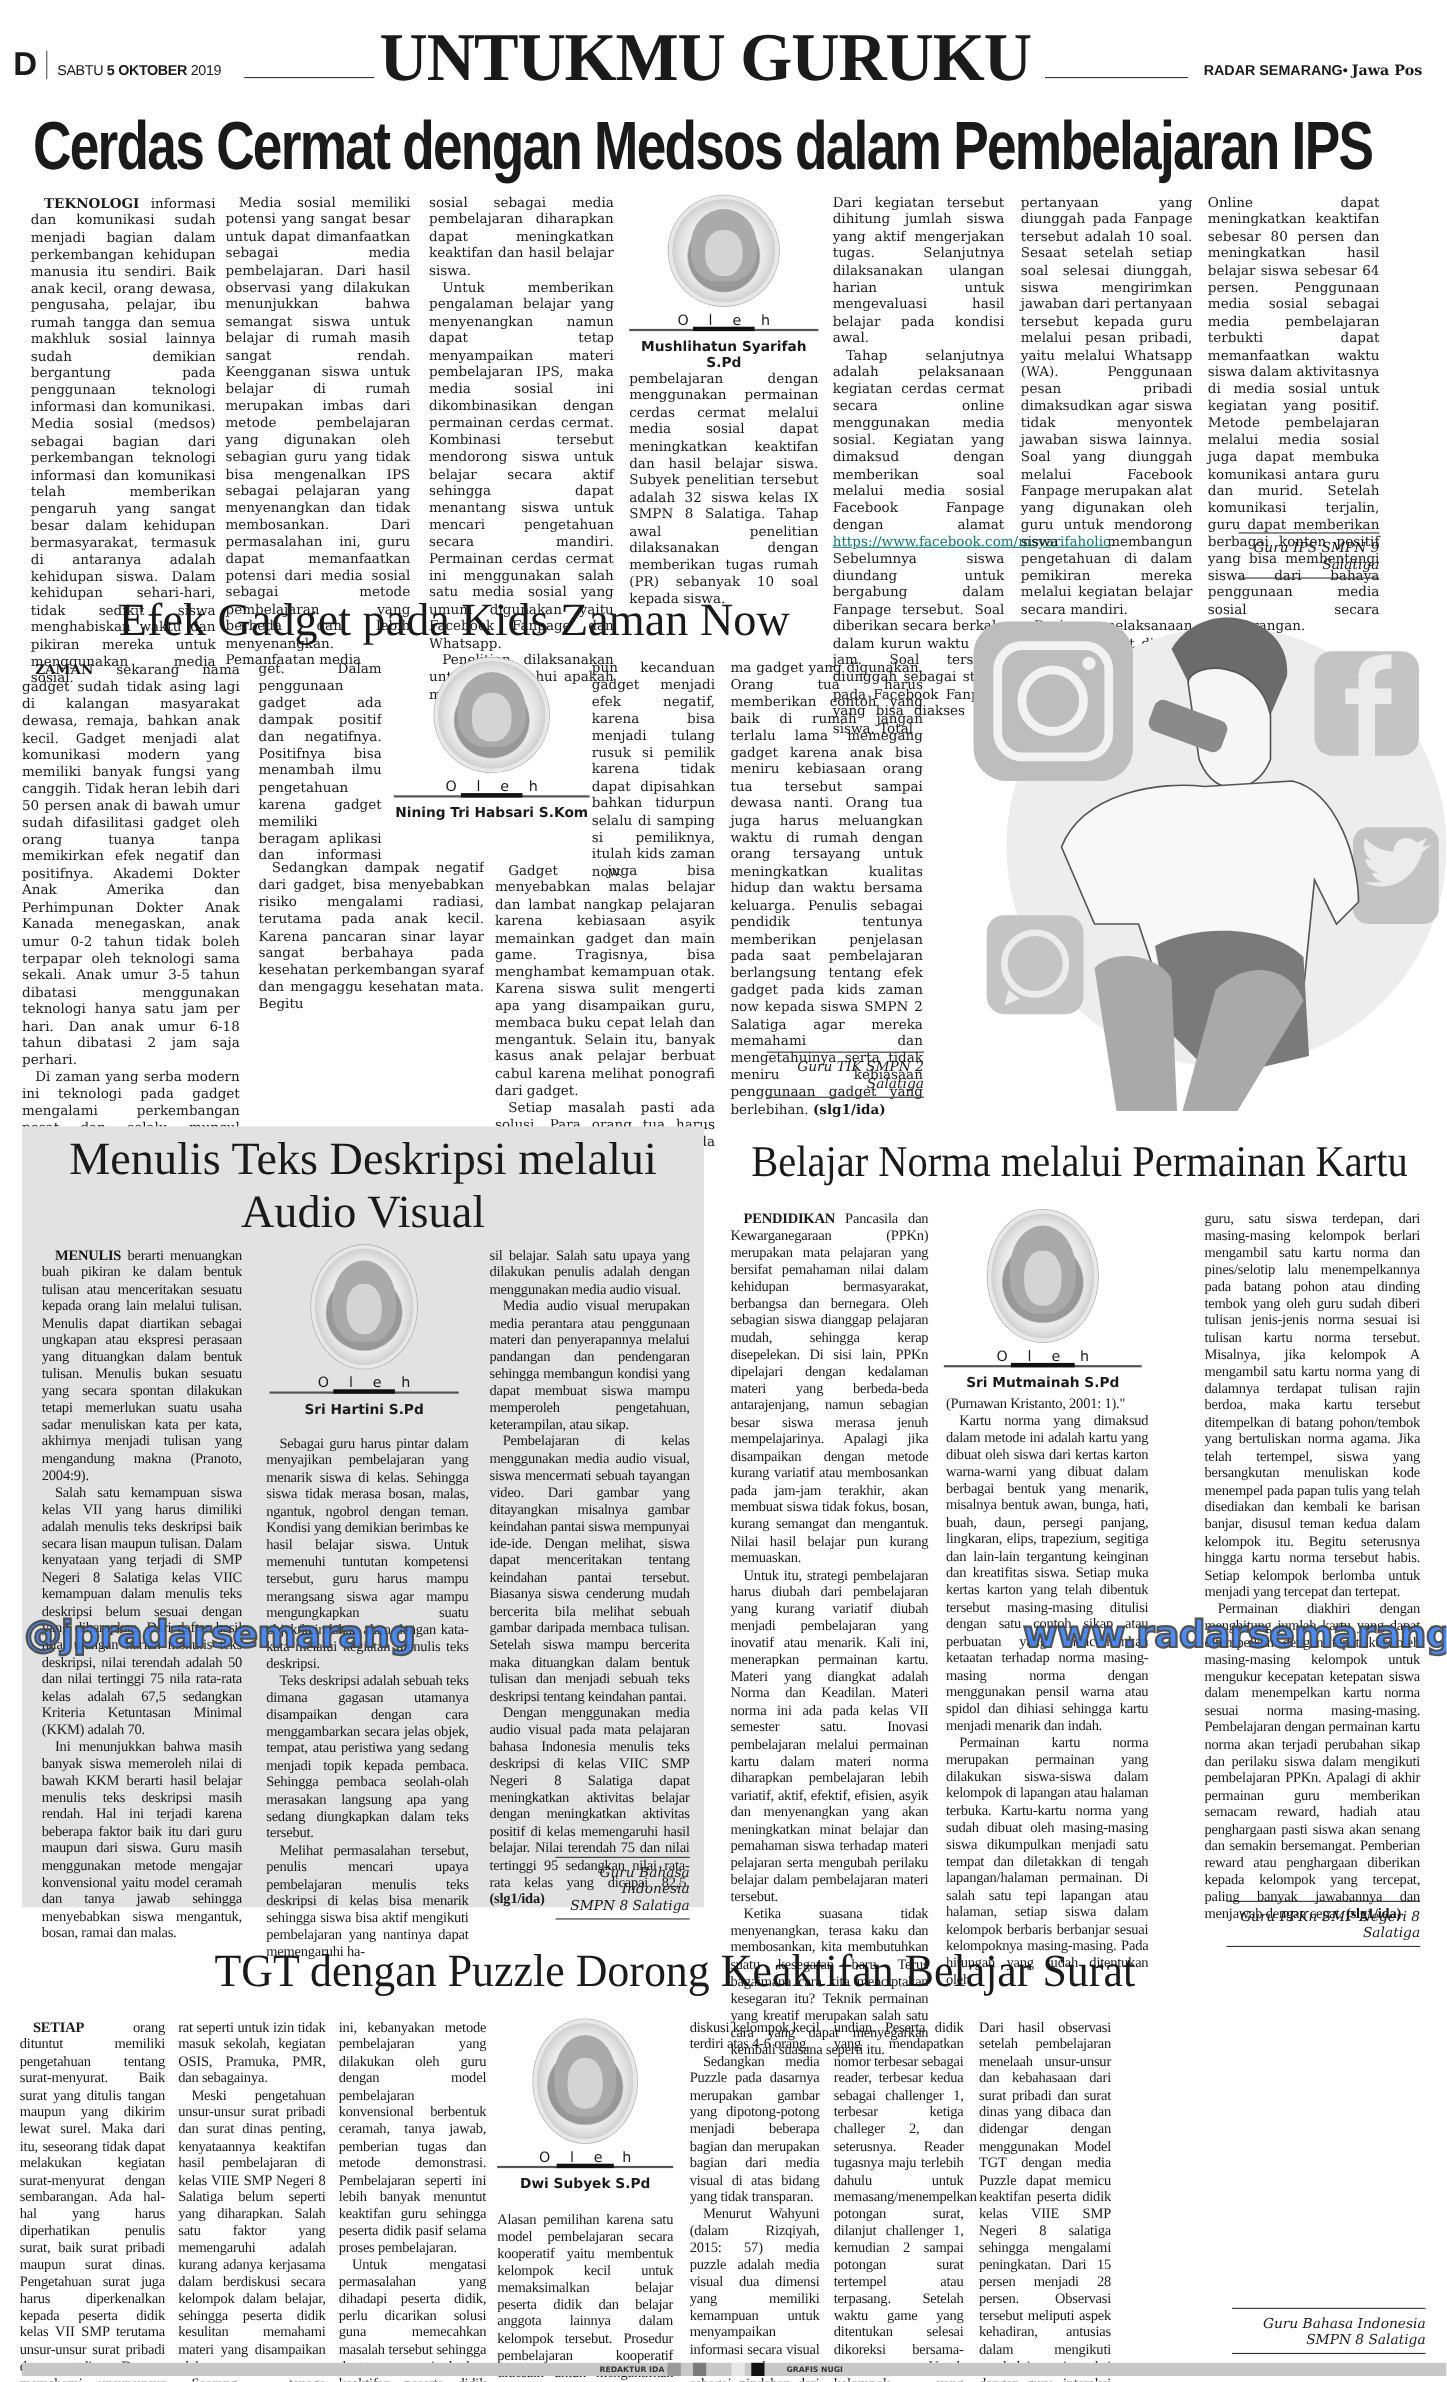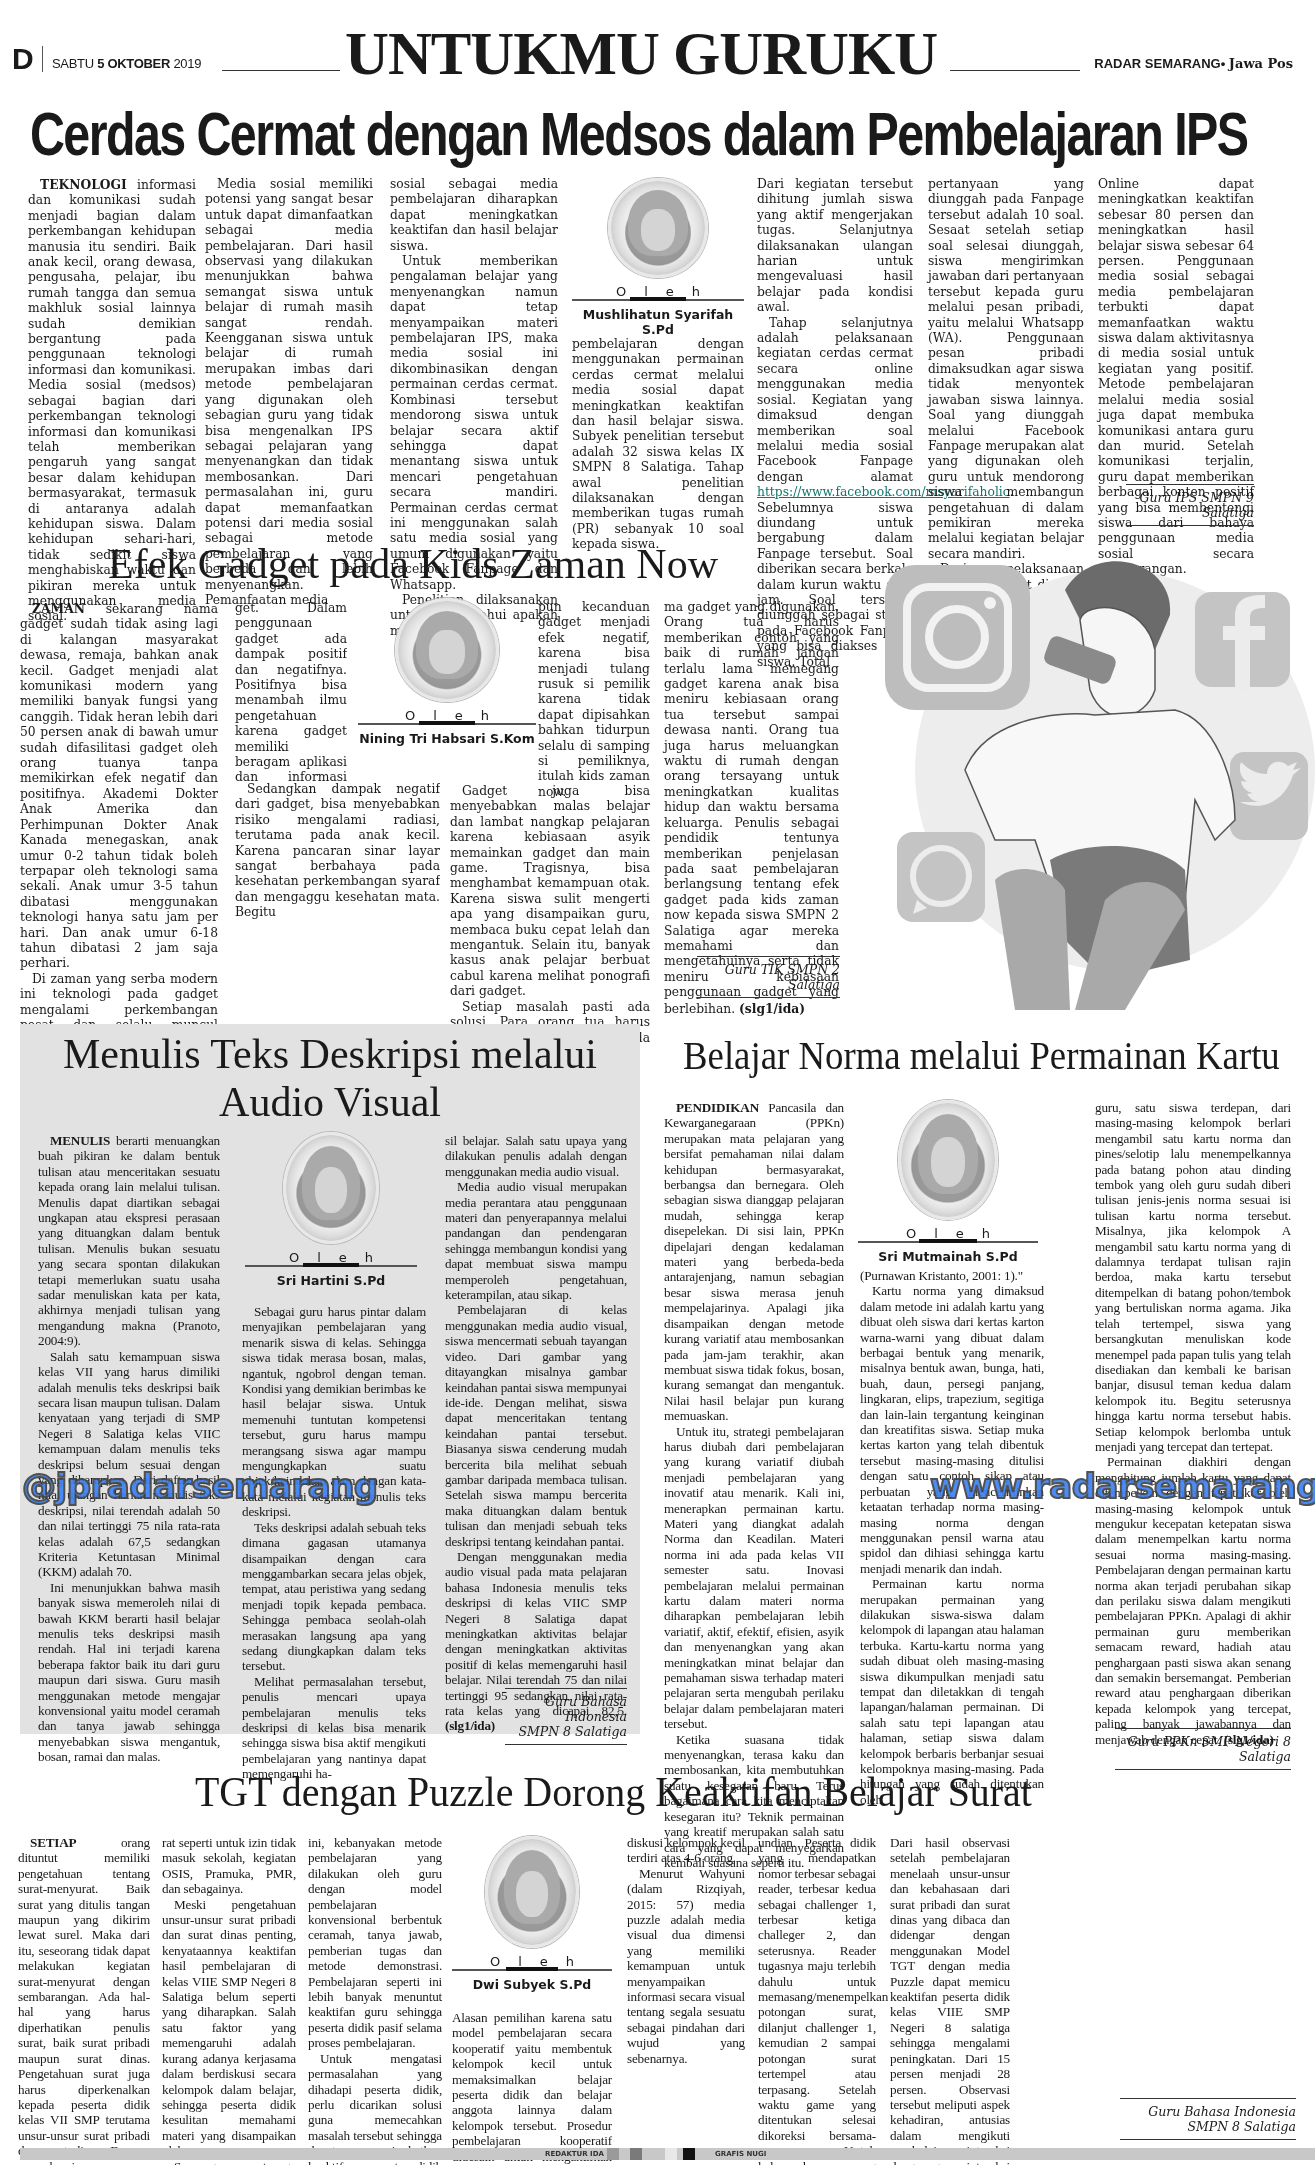--- a/index.html
+++ b/index.html
@@ -243,20 +243,21 @@
     </div>
   <div class="oleh">Oleh</div>
   <div class="oleh-rule"></div>
   <div class="author-name">Dwi Subyek S.Pd</div>
 </div>
 <div class="col cond" style="left:452px;top:2010px;width:160px;">
   <p style="text-indent:0">Alasan pemilihan karena satu model pembelajaran secara kooperatif yaitu membentuk kelompok kecil untuk memaksimalkan belajar peserta didik dan belajar anggota lainnya dalam kelompok tersebut. Prosedur pembelajaran kooperatif didesain untuk mengaktifkan peserta didik melalui</p>
 </div>
 <div class="col cond" style="left:627px;top:1835px;width:118px;">
   <p style="text-indent:0">diskusi kelompok kecil terdiri atas 4-6 orang.</p>
+  <p>Sedangkan media Puzzle pada dasarnya merupakan gambar yang dipotong-potong menjadi beberapa bagian dan merupakan bagian dari media visual di atas bidang yang tidak transparan.</p>
   <p>Menurut Wahyuni (dalam Rizqiyah, 2015: 57) media puzzle adalah media visual dua dimensi yang memiliki kemampuan untuk menyampaikan informasi secara visual tentang segala sesuatu sebagai pindahan dari wujud yang sebenarnya.</p>
 
 </div>
 <div class="col cond" style="left:758px;top:1835px;width:118px;">
   <p style="text-indent:0">undian. Peserta didik yang mendapatkan nomor terbesar sebagai reader, terbesar kedua sebagai challenger 1, terbesar ketiga challeger 2, dan seterusnya. Reader tugasnya maju terlebih dahulu untuk memasang/menempelkan potongan surat, dilanjut challenger 1, kemudian 2 sampai potongan surat tertempel atau terpasang. Setelah waktu game yang ditentukan selesai dikoreksi bersama-sama. Untuk kelompok yang menang akan mendapat hadiah/penghargaan.</p>
 
 </div>
 <div class="col cond" style="left:890px;top:1835px;width:120px;">
   <p style="text-indent:0"><span>Dari hasil observasi setelah pembelajaran menelaah unsur-unsur dan kebahasaan dari surat pribadi dan surat dinas yang dibaca dan didengar dengan menggunakan Model TGT dengan media Puzzle dapat memicu keaktifan peserta didik kelas VIIE SMP Negeri 8 salatiga sehingga mengalami peningkatan. Dari 15 persen menjadi 28 persen. Observasi tersebut meliputi aspek kehadiran, antusias dalam mengikuti pembelajaran, interaksi dengan guru, interaksi dengan peserta didik lainnya, dan kerjasama dalam kelompok.</span> </p>
 </div>

